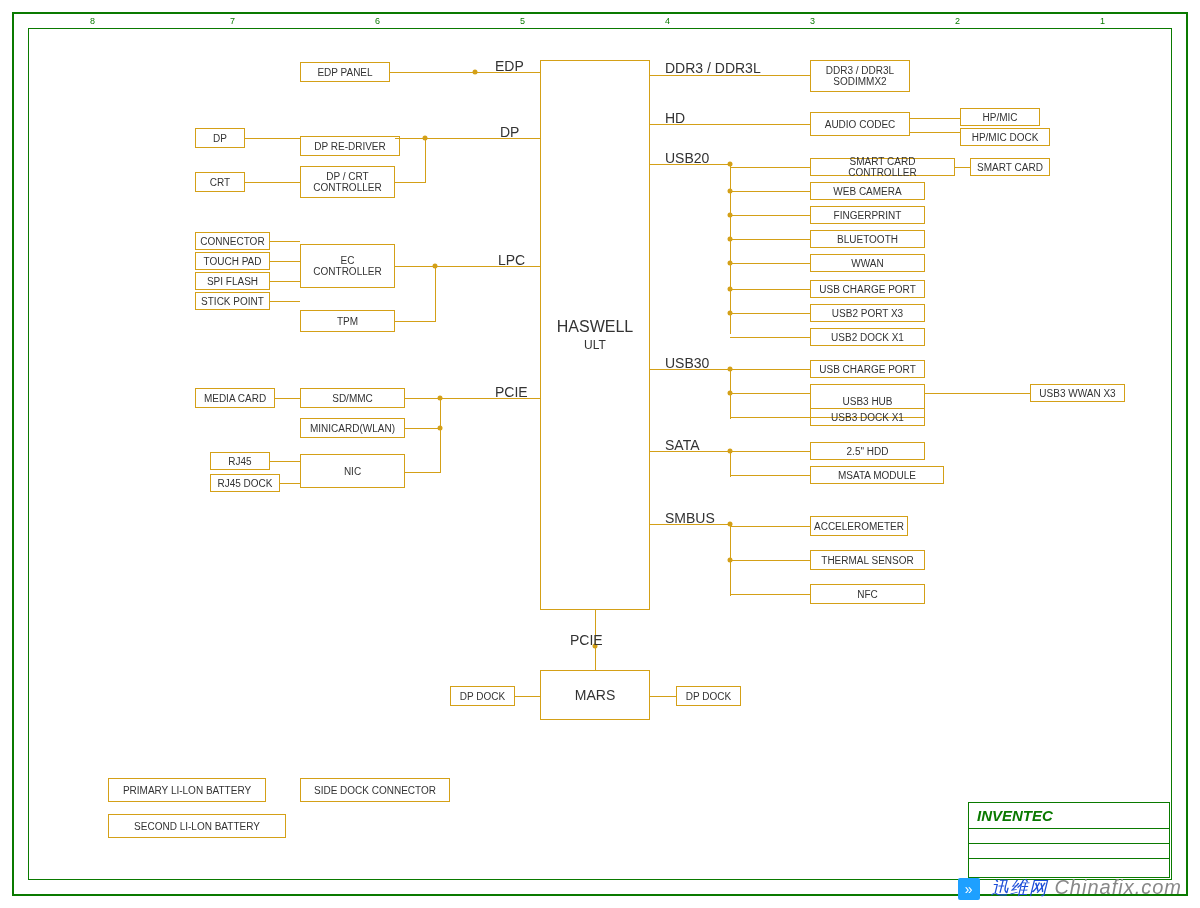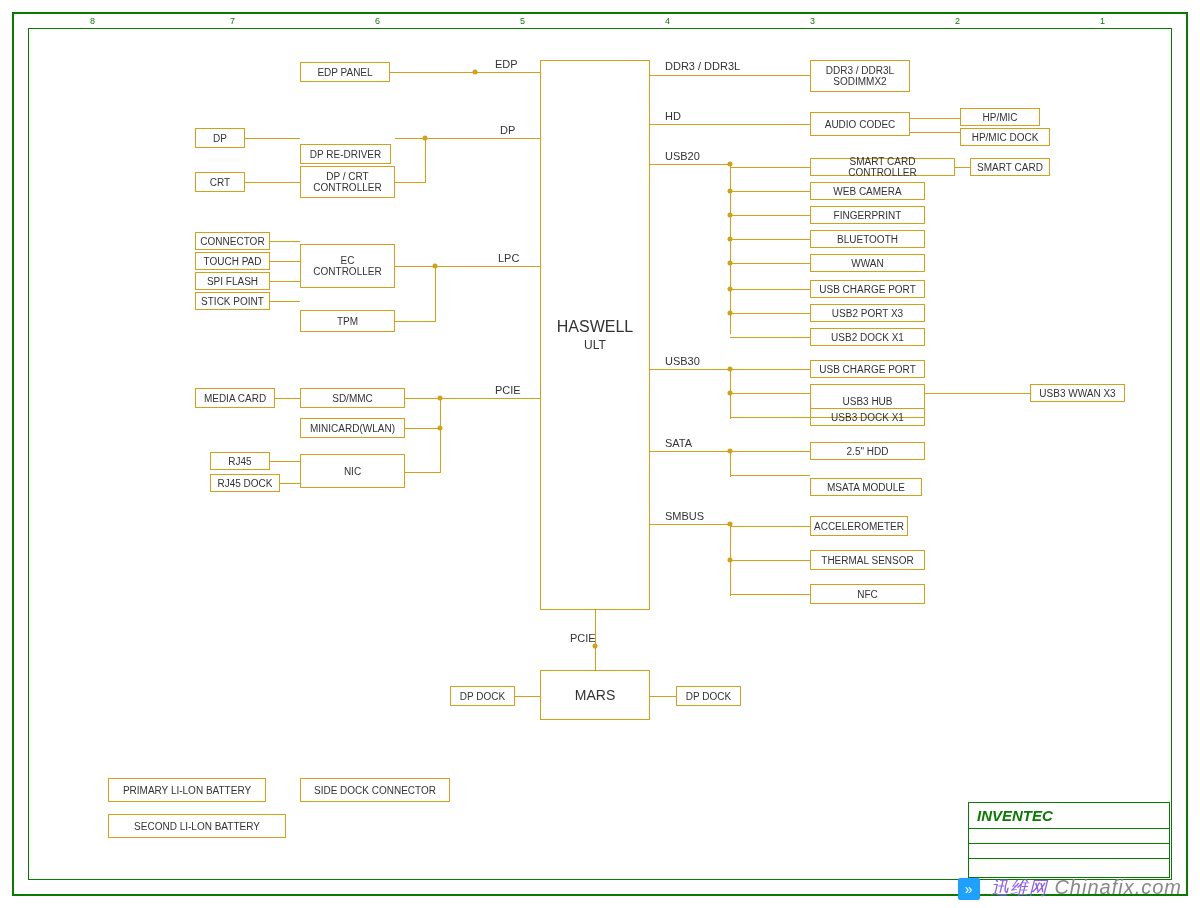--- a/index.html
+++ b/index.html
@@ -2,32 +2,32 @@
 <html><head>
 <meta charset="utf-8">
 <style>
   html,body{margin:0;padding:0;background:#fff;font-family:Arial,Helvetica,sans-serif;}
   .page{position:relative;width:1200px;height:908px;}
   .outer-frame{position:absolute;inset:12px 12px 12px 12px;border:2px solid #0a7a00;}
   .inner-frame{position:absolute;inset:28px 28px 28px 28px;border:1px solid #0a7a00;}
   .box{position:absolute;border:1px solid #d4a017;font-size:10px;color:#333;
        display:flex;align-items:center;justify-content:center;text-align:center;padding:0 4px;box-sizing:border-box;}
   .cpu{font-size:16px;line-height:1.3;}
-  .lbl{position:absolute;font-size:11px;color:#333;white-space:nowrap;}
+  .lbl{position:absolute;font-size:14px;color:#333;white-space:nowrap;}
   .line{position:absolute;background:#d4a017;}
   .hl{height:1px;}
   .vl{width:1px;}
   .dot{position:absolute;width:5px;height:5px;background:#d4a017;border-radius:50%;transform:translate(-2.5px,-2.5px);}
   .title-block{position:absolute;right:30px;bottom:30px;width:200px;height:74px;border:1px solid #0a7a00;}
   .title-block .company{font-size:15px;color:#0a7a00;font-style:italic;font-weight:bold;padding:4px 8px;border-bottom:1px solid #0a7a00;}
   .title-block .row{border-bottom:1px solid #0a7a00;height:14px;font-size:6px;color:#0a7a00;padding:0 4px;}
   .ruler{position:absolute;font-size:9px;color:#0a7a00;}
   .watermark{position:absolute;right:18px;bottom:8px;font-size:20px;color:#888;font-style:italic;letter-spacing:1px;}
   .watermark .chevron{display:inline-block;width:22px;height:22px;background:#1ea0ff;color:#fff;font-size:14px;text-align:center;line-height:22px;border-radius:2px;margin-right:4px;font-style:normal;}
-  .watermark .cn{color:#8b5cf6;font-size:18px;text-align:right;}
+  .watermark .cn{color:#1d4ed8;font-size:18px;text-align:right;}
 </style>
 </head>
 <body>
 
 <div class="page">
   <div class="outer-frame"></div>
   <div class="inner-frame"></div>
 
   <div class="ruler" style="top:16px;left:90px">8</div>
   <div class="ruler" style="top:16px;left:230px">7</div>
@@ -53,21 +53,21 @@
   <div class="box" style="left:676px;top:686px;width:65px;height:20px">DP DOCK</div>
   <div class="line hl" style="left:650px;top:696px;width:26px"></div>
 
   <div class="box" style="left:300px;top:62px;width:90px;height:20px">EDP PANEL</div>
   <div class="line hl" style="left:390px;top:72px;width:150px"></div>
   <div class="lbl" style="left:495px;top:58px">EDP</div>
   <div class="dot" style="left:475px;top:72px"></div>
 
   <div class="box" style="left:195px;top:128px;width:50px;height:20px">DP</div>
   <div class="line hl" style="left:245px;top:138px;width:55px"></div>
-  <div class="box" style="left:300px;top:144px;width:91px;height:20px">DP RE-DRIVER</div>
+  <div class="box" style="left:300px;top:136px;width:100px;height:20px">DP RE-DRIVER</div>
   <div class="line hl" style="left:395px;top:138px;width:145px"></div>
   <div class="lbl" style="left:500px;top:124px">DP</div>
   <div class="dot" style="left:425px;top:138px"></div>
 
   <div class="box" style="left:195px;top:172px;width:50px;height:20px">CRT</div>
   <div class="line hl" style="left:245px;top:182px;width:55px"></div>
   <div class="box" style="left:300px;top:166px;width:95px;height:32px;white-space:pre-line">DP / CRT
 CONTROLLER</div>
   <div class="line hl" style="left:395px;top:182px;width:30px"></div>
   <div class="line vl" style="left:425px;top:138px;height:45px"></div>
@@ -168,21 +168,21 @@
   <div class="line hl" style="left:730px;top:417px;width:80px"></div>
   <div class="dot" style="left:730px;top:393px"></div>
   <div class="line hl" style="left:925px;top:393px;width:105px"></div>
   <div class="box" style="left:1030px;top:384px;width:95px;height:18px">USB3 WWAN X3</div>
 
   <div class="lbl" style="left:665px;top:437px">SATA</div>
   <div class="line hl" style="left:650px;top:451px;width:80px"></div>
   <div class="line vl" style="left:730px;top:451px;height:26px"></div>
   <div class="dot" style="left:730px;top:451px"></div>
   <div class="box" style="left:810px;top:442px;width:115px;height:18px">2.5" HDD</div>
-  <div class="box" style="left:810px;top:478px;width:112px;height:18px">MSATA MODULE</div>
+  <div class="box" style="left:810px;top:466px;width:134px;height:18px">MSATA MODULE</div>
   <div class="line hl" style="left:730px;top:451px;width:80px"></div>
   <div class="line hl" style="left:730px;top:475px;width:80px"></div>
 
   <div class="lbl" style="left:665px;top:510px">SMBUS</div>
   <div class="line hl" style="left:650px;top:524px;width:80px"></div>
   <div class="line vl" style="left:730px;top:524px;height:72px"></div>
   <div class="dot" style="left:730px;top:524px"></div>
   <div class="box" style="left:810px;top:516px;width:98px;height:20px">ACCELEROMETER</div>
   <div class="box" style="left:810px;top:550px;width:115px;height:20px">THERMAL SENSOR</div>
   <div class="box" style="left:810px;top:584px;width:115px;height:20px">NFC</div>

